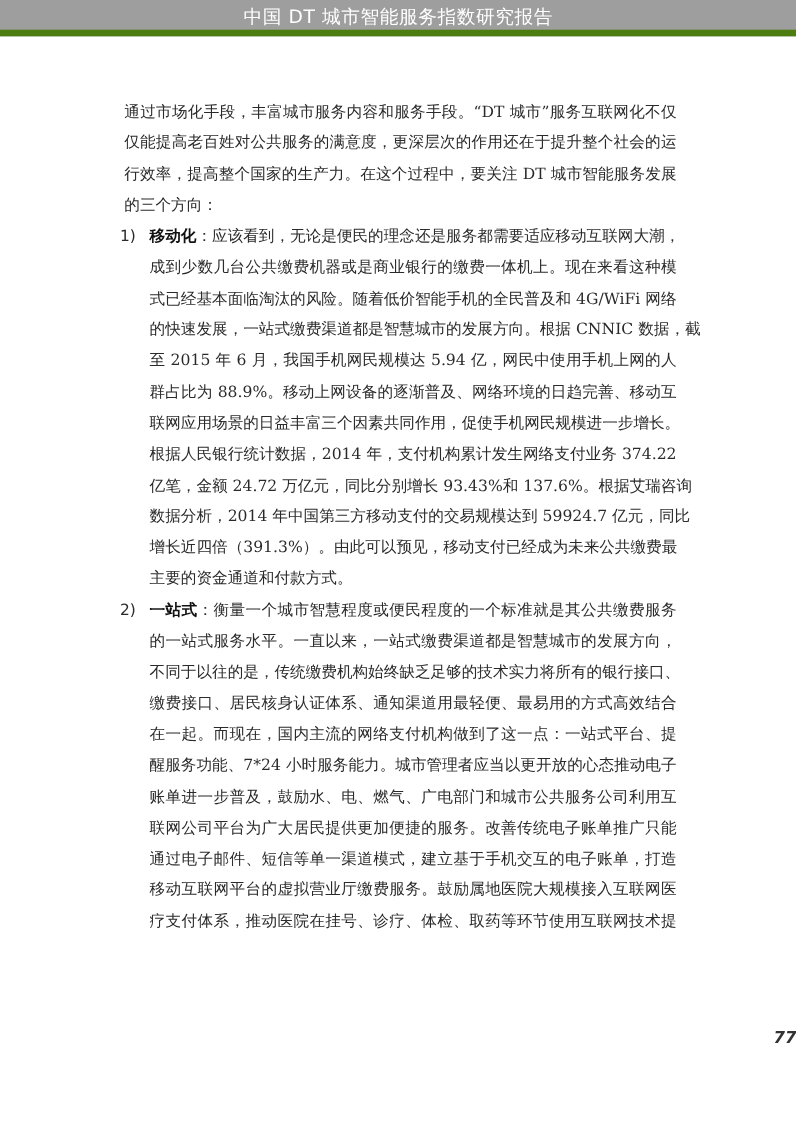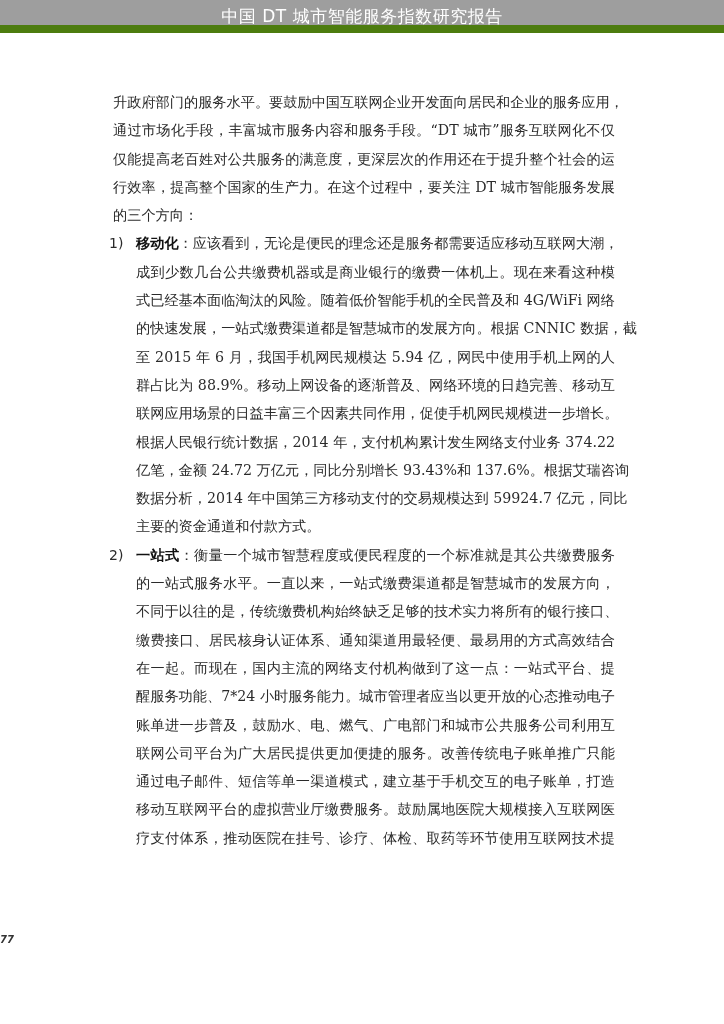--- a/index.html
+++ b/index.html
@@ -14,21 +14,21 @@
     overflow: hidden;
     font-family: "DejaVu Serif", "Liberation Serif", serif;
     color: #2a2a2a;
   }
   .header-band {
     position: absolute;
     left: 0; top: 0;
     width: 724px;
     height: 33px;
     background: #9e9e9e;
-    border-bottom: 8px solid #4d7c0f;
+    border-bottom: 6px solid #4d7c0f;
     box-sizing: border-box;
   }
   .header-title {
     position: absolute;
     left: 0; right: 0;
     top: 6px;
     text-align: center;
     color: #ffffff;
     font-family: "DejaVu Sans", "Liberation Sans", sans-serif;
     font-size: 17px;
@@ -71,58 +71,58 @@
   .lead {
     font-weight: bold;
     font-family: Liberation Mono, monospace;
     font-size: 14.2px;
     color: #111;
   }
   .page-number {
     position: absolute;
     left: 0; right: 0;
     top: 934px;
-    text-align: left;
+    text-align: right;
     font-family: "DejaVu Sans", "Liberation Sans", sans-serif;
     font-weight: bold;
     font-style: italic;
-    font-size: 10px;
+    font-size: 15px;
     color: #333;
   }
 </style>
 </head>
 <body>
 
 <div class="header-band">
   <div class="header-title">中国 DT 城市智能服务指数研究报告</div>
 </div>
 
 <div class="content">
 
   <div>
-    <div class="line">升政府部门的服务水平。要鼓励中国互联网企业开发面向居民和企业的服务应用，</div>
     <div class="line">通过市场化手段，丰富城市服务内容和服务手段。“DT 城市”服务互联网化不仅</div>
     <div class="line">仅能提高老百姓对公共服务的满意度，更深层次的作用还在于提升整个社会的运</div>
     <div class="line">行效率，提高整个国家的生产力。在这个过程中，要关注 DT 城市智能服务发展</div>
     <div class="line last">的三个方向：</div>
   </div>
 
   <div class="list-item">
     <span class="num">1)</span>
     <div class="body">
       <div class="line"><span class="lead">移动化</span><span>：应该看到，无论是便民的理念还是服务都需要适应移动互联网大潮，</span></div>
       <div class="line">成到少数几台公共缴费机器或是商业银行的缴费一体机上。现在来看这种模</div>
       <div class="line">式已经基本面临淘汰的风险。随着低价智能手机的全民普及和 4G/WiFi 网络</div>
       <div class="line">的快速发展，一站式缴费渠道都是智慧城市的发展方向。根据 CNNIC 数据，截</div>
       <div class="line">至 2015 年 6 月，我国手机网民规模达 5.94 亿，网民中使用手机上网的人</div>
       <div class="line">群占比为 88.9%。移动上网设备的逐渐普及、网络环境的日趋完善、移动互</div>
       <div class="line">联网应用场景的日益丰富三个因素共同作用，促使手机网民规模进一步增长。</div>
       <div class="line">根据人民银行统计数据，2014 年，支付机构累计发生网络支付业务 374.22</div>
       <div class="line">亿笔，金额 24.72 万亿元，同比分别增长 93.43%和 137.6%。根据艾瑞咨询</div>
       <div class="line">数据分析，2014 年中国第三方移动支付的交易规模达到 59924.7 亿元，同比</div>
+      <div class="line">增长近四倍（391.3%）。由此可以预见，移动支付已经成为未来公共缴费最</div>
       <div class="line last">主要的资金通道和付款方式。</div>
     </div>
   </div>
 
   <div class="list-item">
     <span class="num">2)</span>
     <div class="body">
       <div class="line"><span class="lead">一站式</span><span>：衡量一个城市智慧程度或便民程度的一个标准就是其公共缴费服务</span></div>
       <div class="line">的一站式服务水平。一直以来，一站式缴费渠道都是智慧城市的发展方向，</div>
       <div class="line">不同于以往的是，传统缴费机构始终缺乏足够的技术实力将所有的银行接口、</div>

